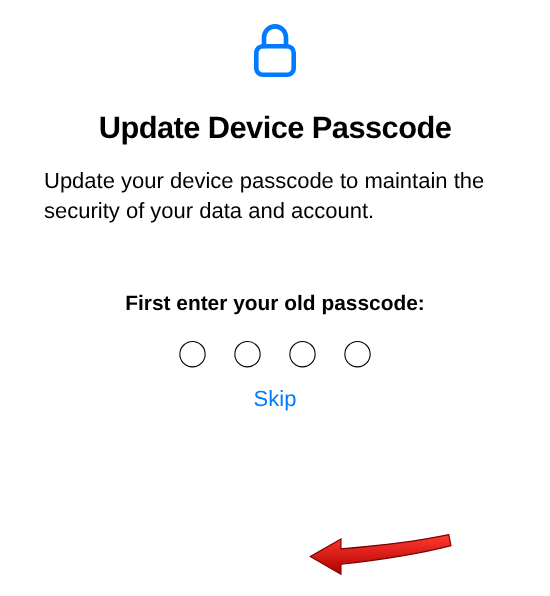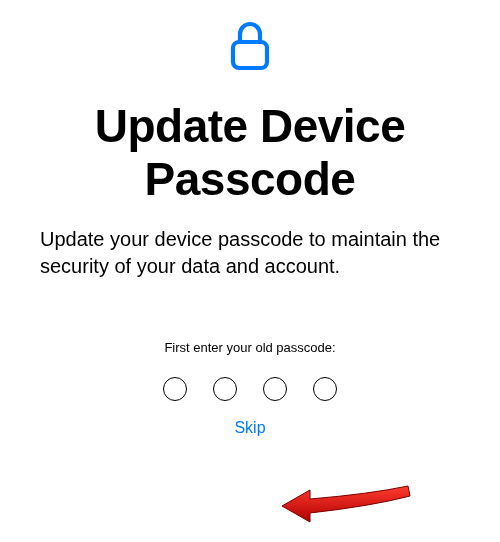--- a/index.html
+++ b/index.html
@@ -22,60 +22,59 @@
     .lock-icon {
       color: #007AFF;
       margin-bottom: 28px;
     }
     .lock-icon svg {
       width: 42px;
       height: 52px;
       display: block;
     }
     .title {
-      font-size: 46px;
+      font-size: 28px;
       font-weight: 800;
-      text-align: center;
       color: #000;
       line-height: 1.15;
       letter-spacing: -0.5px;
       margin-bottom: 20px;
       padding: 0 20px;
     }
     .subtitle {
       font-size: 20px;
       font-weight: 400;
       text-align: left;
       color: #000;
       line-height: 1.35;
       padding: 0 40px;
       margin-bottom: 60px;
     }
     .prompt {
-      font-size: 13px;
-      font-weight: 400;
+      font-size: 19px;
+      font-weight: 700;
       text-align: right;
       color: #000;
       margin-bottom: 22px;
     }
     .dots-row {
       display: flex;
       gap: 26px;
       justify-content: center;
       margin-bottom: 18px;
     }
     .dot {
       width: 24px;
       height: 24px;
       border: 1.8px solid #000;
       border-radius: 50%;
       background: transparent;
     }
     .skip-link {
-      font-size: 16px;
+      font-size: 20px;
       font-weight: 500;
       color: #007AFF;
       text-align: center;
       cursor: pointer;
       background: none;
       border: none;
       font-family: inherit;
     }
     .arrow-annotation {
       position: absolute;

